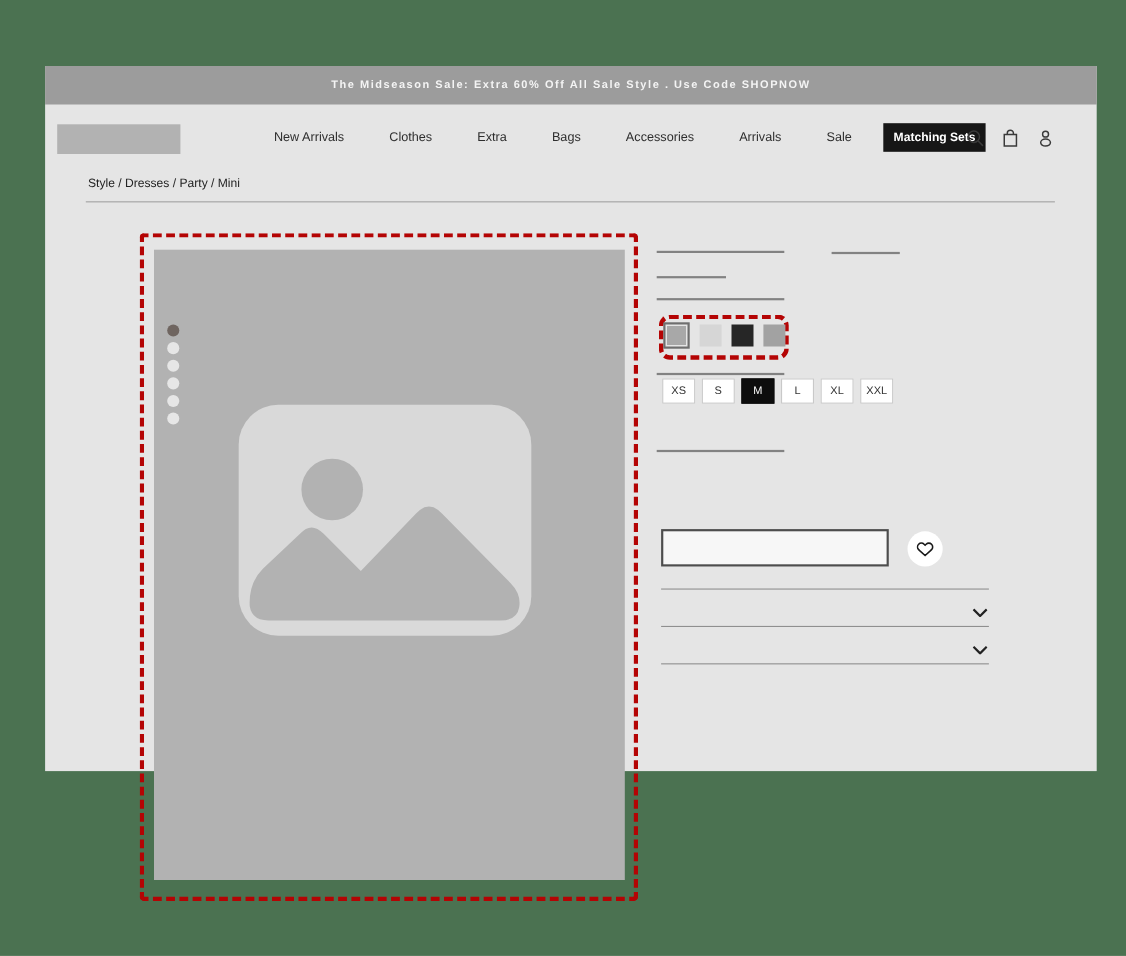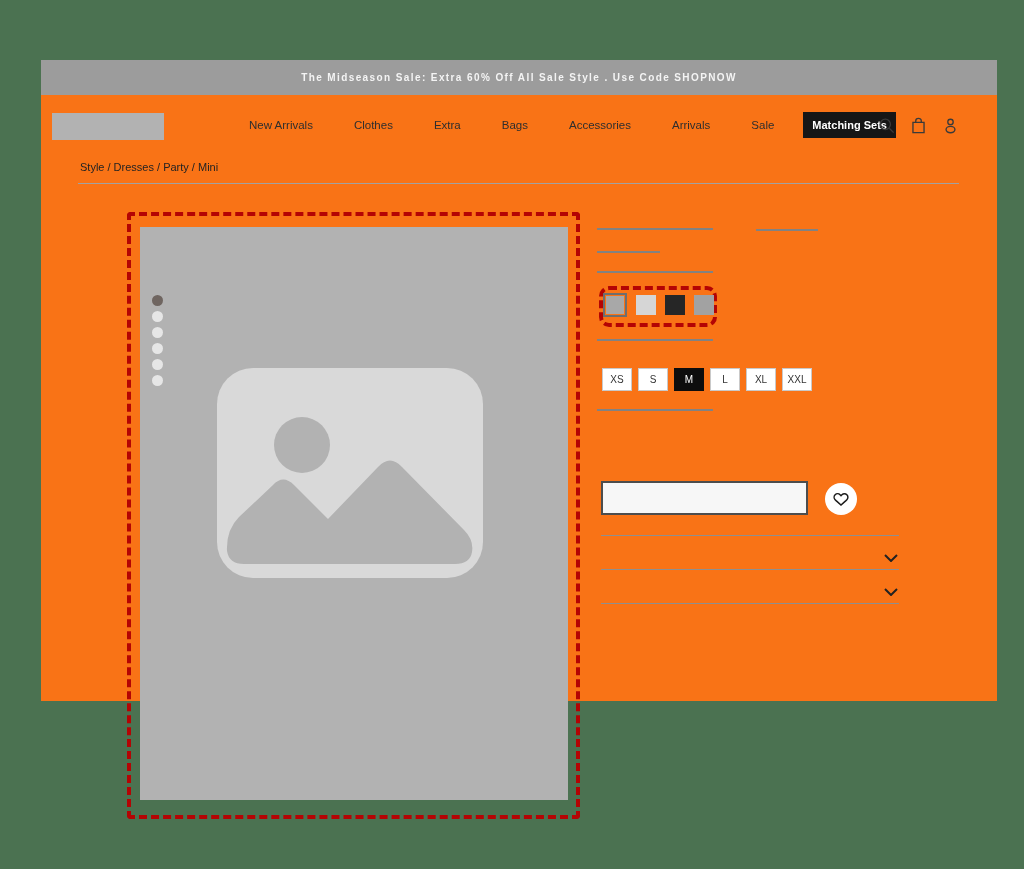--- a/index.html
+++ b/index.html
@@ -6,21 +6,21 @@
   html, body { width: 1024px; height: 869px; }
   body {
     background: #4B7251;
     position: relative;
     font-family: "Liberation Sans", sans-serif;
     overflow: hidden;
   }
   .page {
     position: absolute; left: 41px; top: 60px;
     width: 956px; height: 641px;
-    background: #f97316;
+    background: #e5e5e5;
   }
   
   .banner {
     position: absolute; left: 0; top: 0; width: 100%; height: 35px;
     background: #9C9C9C;
     display: flex; align-items: center; justify-content: center;
   }
   .banner-text {
     color: #F4F4F4; font-size: 10px; font-weight: bold; letter-spacing: 1.4px;
   }
@@ -76,21 +76,21 @@
   .frame-swatches { left: 558px; top: 226px; width: 118px; height: 41px; border-radius: 10px; }
   .swatches {
     position: absolute; left: 562px; top: 233px;
     display: flex; align-items: center; gap: 9px;
   }
   .swatch { width: 20px; height: 20px; cursor: pointer; }
   .swatch.selected {
     width: 24px; height: 24px;
     border: 2px solid #6E6E6E; padding: 1px; background-clip: content-box;
   }
-  .sizes { position: absolute; left: 561px; top: 308px; display: flex; gap: 6px; }
+  .sizes { position: absolute; left: 561px; top: 284px; display: flex; gap: 6px; }
   .size-btn {
     width: 30px; height: 23px; background: #FFFFFF; border: 1px solid #C9C9C9;
     font-size: 10px; color: #333333; display: flex; align-items: center;
     justify-content: center; cursor: pointer; font-family: inherit;
   }
   .size-btn.selected { background: #0D0D0D; color: #FFFFFF; border-color: #0D0D0D; }
   .add-btn {
     position: absolute; left: 560px; top: 421px; width: 207px; height: 34px;
     background: #F7F7F7; border: 2px solid #4D4D4D; cursor: pointer;
   }

